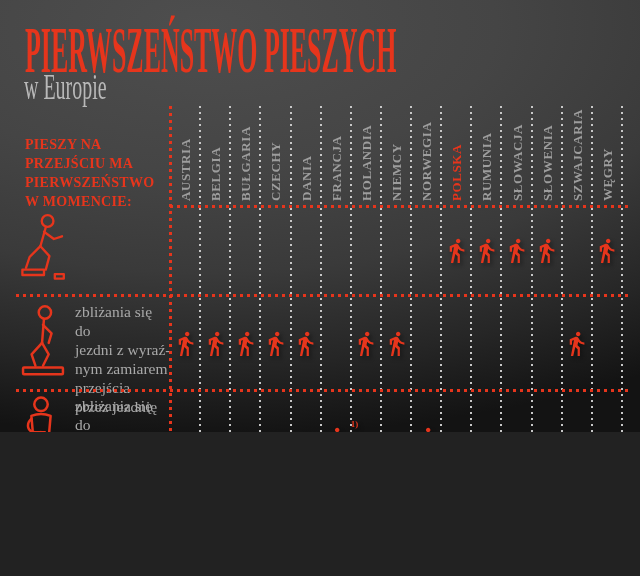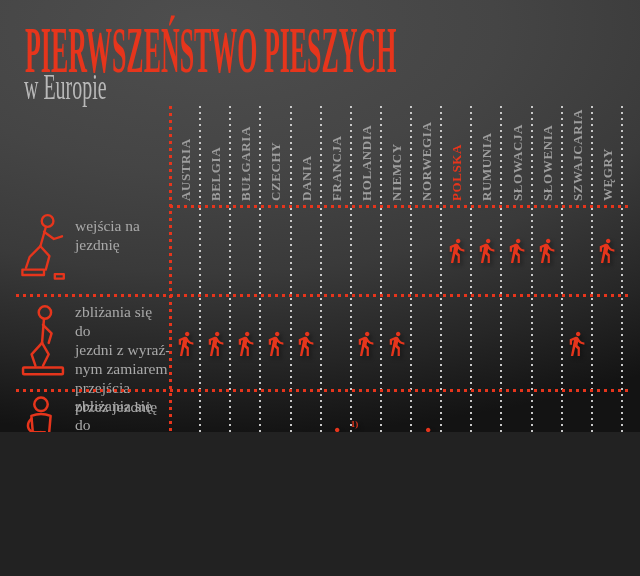--- a/index.html
+++ b/index.html
@@ -58,32 +58,34 @@
   .credit{position:absolute;right:14px;top:544px;font-size:14px;color:var(--footer);}
 </style>
 </head>
 <body>
 
 <div id="stage" style="--accent: #e6351c; --country: #9d9d9d; --rowlabel: #a9a9a9; --subtitle: #b9b9b9; --footer: #9a9a9a; --wdot: #c8c8c8;">
 
   <h1 class="title">PIERWSZEŃSTWO PIESZYCH</h1>
   <h2 class="subtitle">w Europie</h2>
 
+  <div class="matrix-heading">PIESZY NA
+PRZEJŚCIU MA
+PIERWSZEŃSTWO
+W MOMENCIE:</div>
 
   <svg class="outline-icon" style="left:20px;top:212px" width="48" height="72" viewBox="0 0 52 80">
     <circle cx="30" cy="10" r="6.5"></circle>
     <path d="M28 17 L22 38"></path>
     <path d="M26 22 L37 30 L46 27"></path>
     <path d="M22 38 L10 50 L6 62"></path>
     <path d="M22 38 L32 49 L28 64"></path>
     <path d="M2 64 L26 64 L26 70 L2 70 Z"></path>
     <path d="M38 69 L48 69 L48 74 L38 74 Z"></path>
   </svg>
-  <div class="rowlabel" style="top:216px">wejścia na
-jezdnię</div>
 
   <svg class="outline-icon" style="left:18px;top:303px" width="50" height="76" viewBox="0 0 52 80">
     <circle cx="28" cy="10" r="6.5"></circle>
     <path d="M27 17 L25 42"></path>
     <path d="M26 23 L35 32 L32 42"></path>
     <path d="M25 42 L14 54 L18 66"></path>
     <path d="M25 42 L32 54 L26 66"></path>
     <rect x="5" y="68" width="42" height="7" rx="1"></rect>
   </svg>
   <div class="rowlabel" style="top:302px">zbliżania się do

